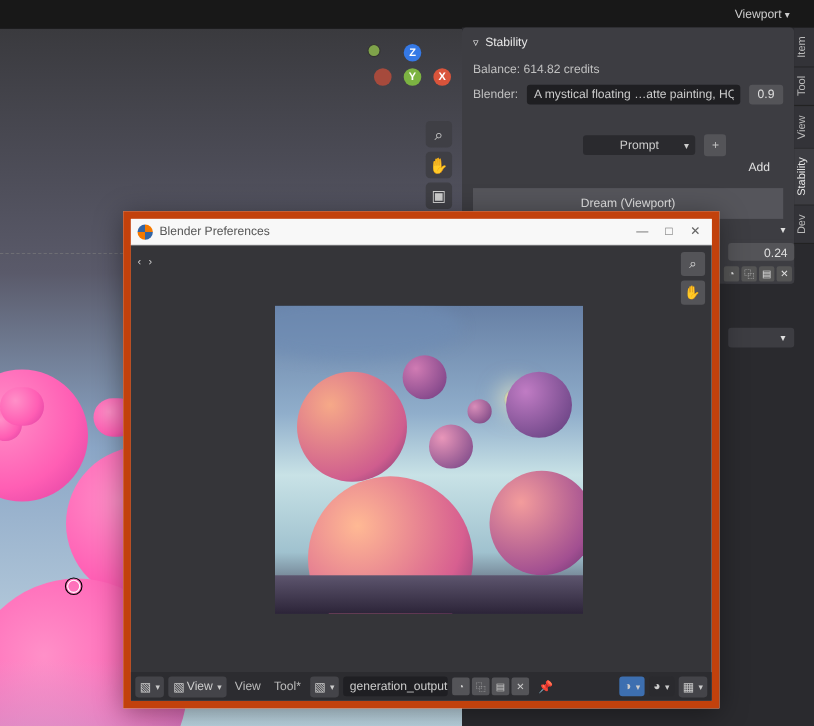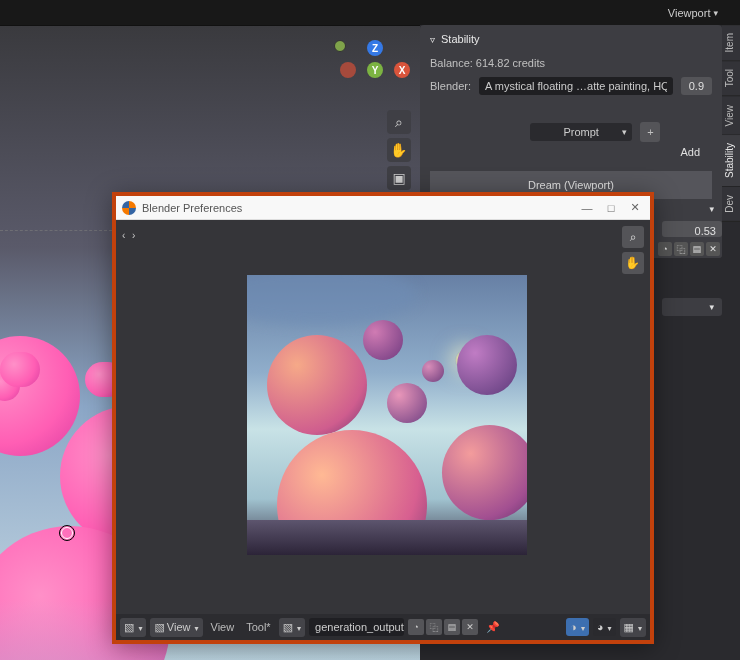--- a/index.html
+++ b/index.html
@@ -60,21 +60,21 @@
   .frag { position:absolute; right:18px; width:60px; background:#3d3d42; border-radius:3px; padding:2px 4px; }
   .frag-dd { top:200px; height:18px; display:flex; justify-content:flex-end; align-items:center; }
   .frag-dd::after { content:"▾"; font-size:9px; margin-right:4px; }
   .frag-val { top:221px; height:16px; background:#545458; text-align:right; padding-right:6px; line-height:16px; }
   .frag-icons { top:240px; display:flex; gap:2px; padding:2px 0; width:64px; }
   .frag-icons span { width:14px; height:14px; background:#555; border-radius:2px; display:flex;align-items:center;justify-content:center;font-size:9px; }
   .frag-dd2 { top:298px; height:18px; display:flex; justify-content:flex-end; align-items:center; }
   .frag-dd2::after { content:"▾"; font-size:9px; margin-right:4px; }
 
   
-  .popup { position:absolute; left:112px; top:192px; width:542px; height:452px; background:#fff; border:4px solid #c2410c; box-shadow:0 4px 24px rgba(0,0,0,0.4); display:flex; flex-direction:column; }
+  .popup { position:absolute; left:112px; top:192px; width:542px; height:452px; background:#fff; border:7px solid #c2410c; box-shadow:0 4px 24px rgba(0,0,0,0.4); display:flex; flex-direction:column; }
   .popup-titlebar { height:24px; background:#f8f8f8; display:flex; align-items:center; padding:0 6px; gap:6px; border-bottom:1px solid #ddd; }
   .popup-logo { width:14px; height:14px; background: conic-gradient(#f57900 0 25%, #3465a4 25% 50%, #f57900 50% 75%, #3465a4 75%); border-radius:50%; }
   .popup-title { flex:1; color:#555; font-size:11px; }
   .win-btn { width:18px; height:18px; display:flex; align-items:center; justify-content:center; color:#666; cursor:pointer; font-size:11px; }
   .popup-body { flex:1; background:#353539; display:flex; flex-direction:column; }
   .popup-canvas { flex:1; position:relative; overflow:hidden; }
   .img-frame { position:absolute; left:131px; top:55px; width:280px; height:280px; background:#000; }
   
   .genimg { width:100%; height:100%; background: linear-gradient(180deg, #6780a5 0%, #90aecb 35%, #c8e2e6 55%, #a0c2cf 80%, #3a3448 100%); position:relative; overflow:hidden; }
   .gs { position:absolute; border-radius:50%; }
@@ -163,21 +163,21 @@
   <div class="dream-row">
     <div class="dream-btn">Dream (Viewport)</div>
   </div>
   <div class="status-row">
       <span>Ready! Cost: 0.67 credits.</span>
     </div>
   <div class="collapsed-sec">Init Options</div>
 </div>
 
 <div class="frag frag-dd"></div>
-<div class="frag frag-val">0.53</div>
+<div class="frag frag-val">0.24</div>
 <div class="frag frag-icons">
   <span>◔</span>
   <span>⿻</span>
   <span>▤</span>
   <span>✕</span>
 </div>
 <div class="frag frag-dd2"></div>
 
 <div class="vtabs">
   <div class="vtab">Item</div>

